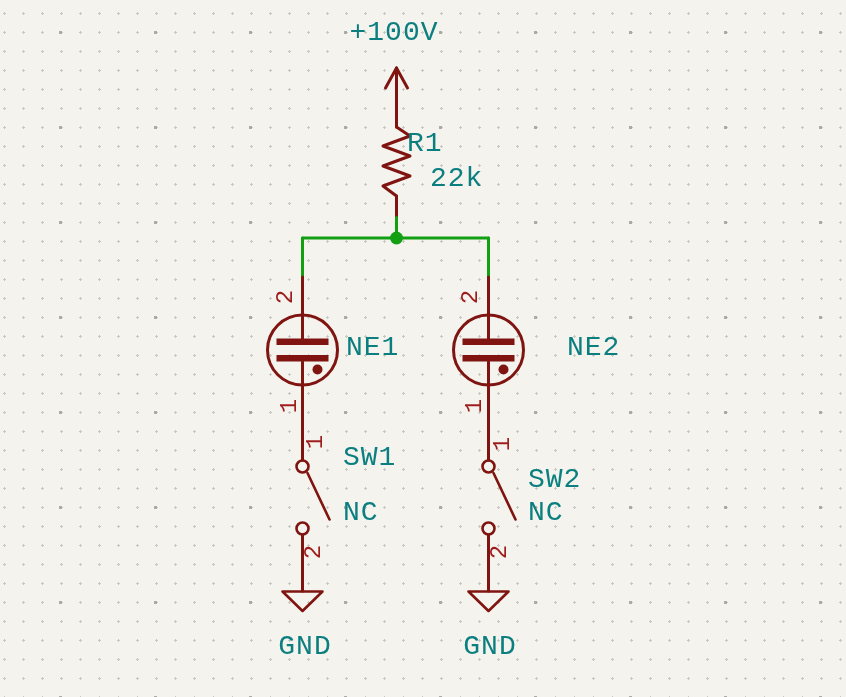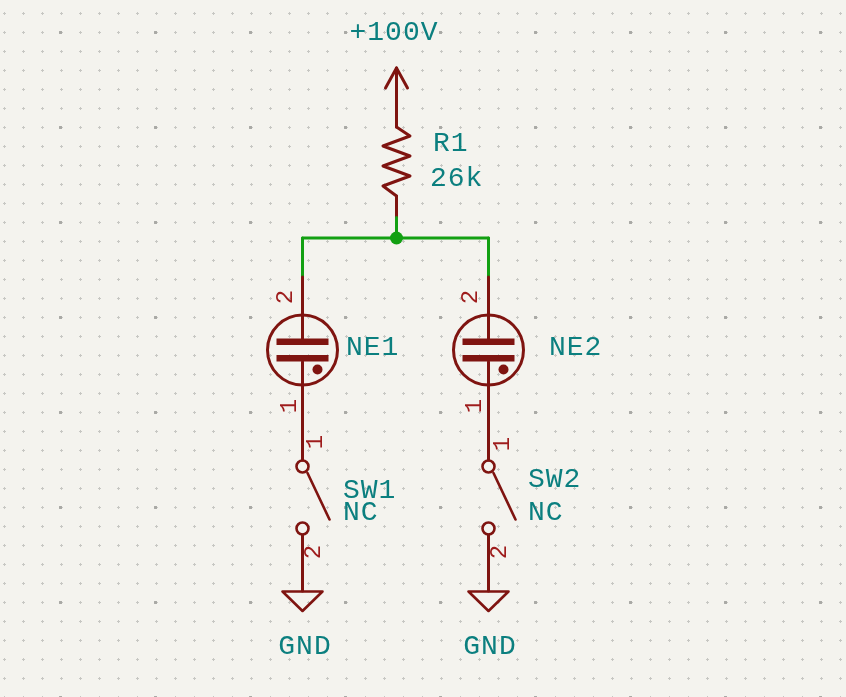--- a/index.html
+++ b/index.html
@@ -97,25 +97,25 @@
 
     <g>
       <polygon class="sym-thin" points="282.5,591.5 322.5,591.5 302.5,611"></polygon>
     </g>
     <g>
       <polygon class="sym-thin" points="468.5,591.5 508.5,591.5 488.5,611"></polygon>
     </g>
   </svg>
 
   <div class="lbl ctr" style="left:394px;top:33px;">+100V</div>
-  <div class="lbl" style="left:433px;top:144px;">R1</div>
-  <div class="lbl" style="left:430px;top:179px;">26k</div>
+  <div class="lbl" style="left:407px;top:144px;">R1</div>
+  <div class="lbl" style="left:430px;top:179px;">22k</div>
   <div class="lbl" style="left:346px;top:348px;">NE1</div>
-  <div class="lbl" style="left:549px;top:348px;">NE2</div>
-  <div class="lbl" style="left:343px;top:491px;">SW1</div>
+  <div class="lbl" style="left:567px;top:348px;">NE2</div>
+  <div class="lbl" style="left:343px;top:458px;">SW1</div>
   <div class="lbl" style="left:343px;top:513px;">NC</div>
   <div class="lbl" style="left:528px;top:480px;">SW2</div>
   <div class="lbl" style="left:528px;top:513px;">NC</div>
   <div class="lbl ctr" style="left:305px;top:647px;">GND</div>
   <div class="lbl ctr" style="left:490px;top:647px;">GND</div>
 
   <div class="pin" style="left:286px;top:297px;">2</div>
   <div class="pin" style="left:290px;top:406px;">1</div>
   <div class="pin" style="left:471px;top:297px;">2</div>
   <div class="pin" style="left:475px;top:406px;">1</div>

